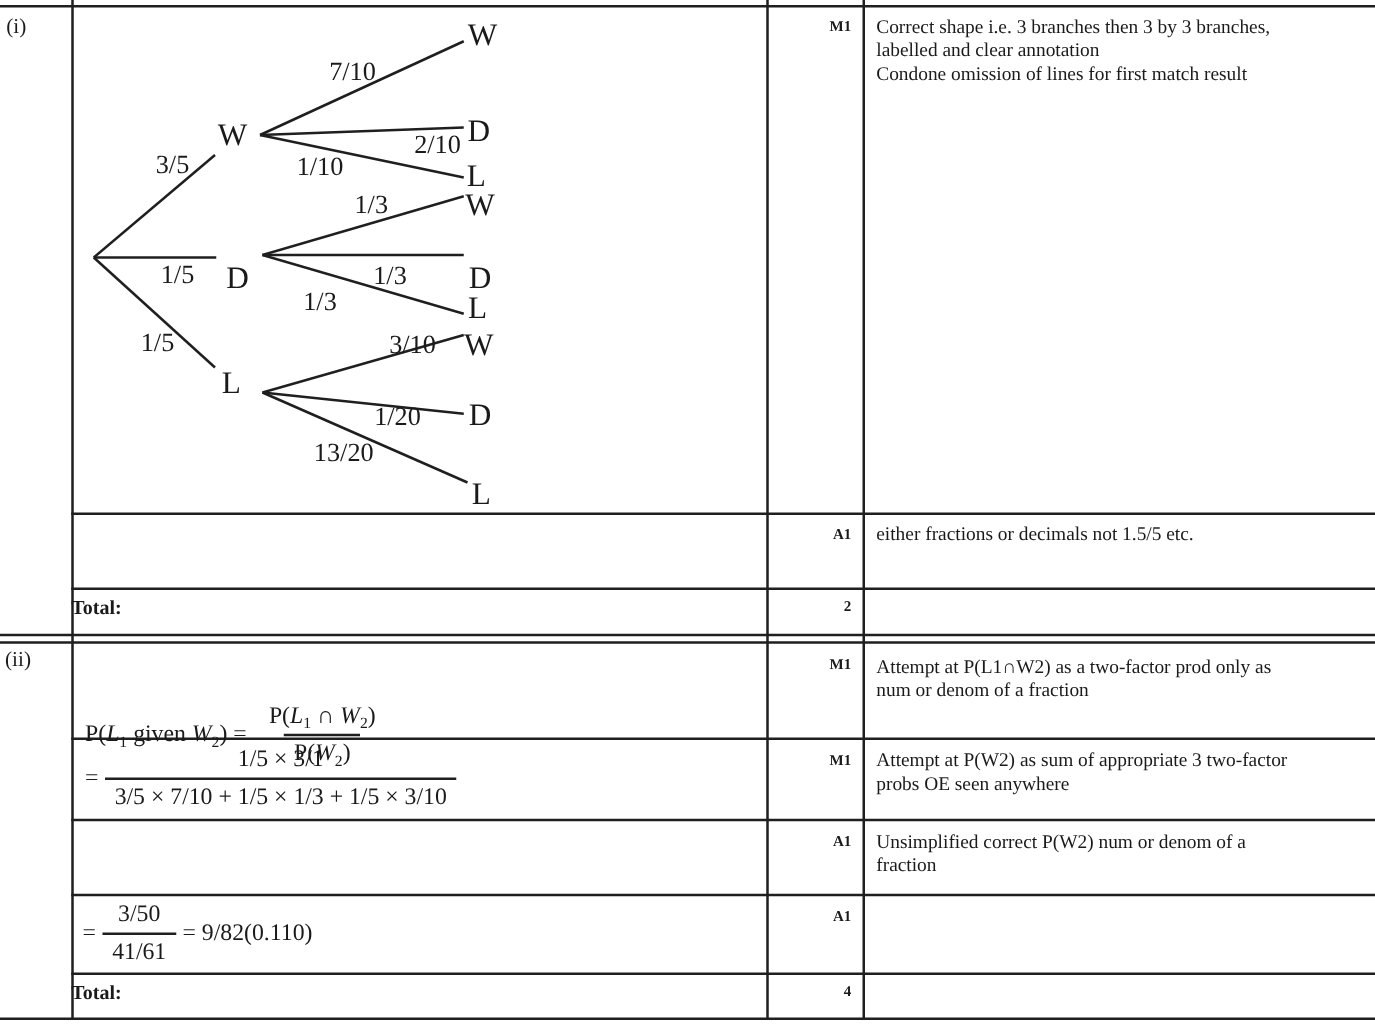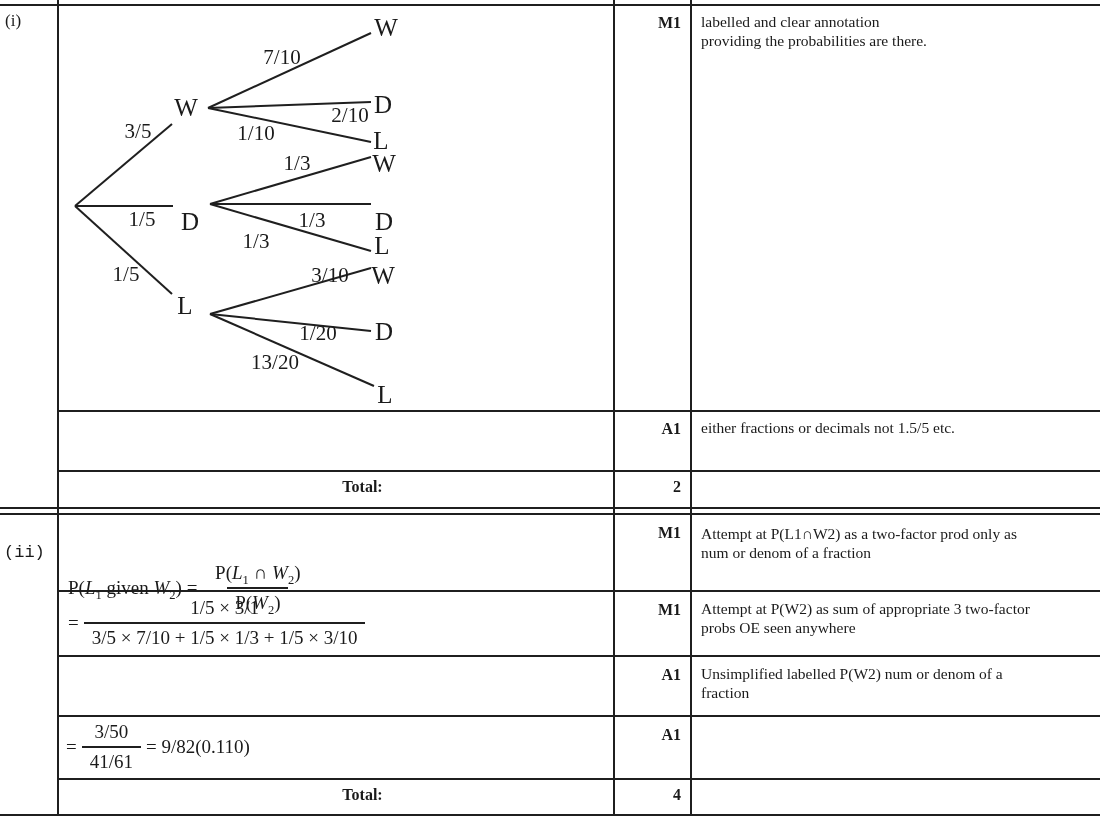--- a/index.html
+++ b/index.html
@@ -5,25 +5,25 @@
   html,body{margin:0;padding:0;background:#ffffff;}
   .page{
     position:relative;width:1100px;height:820px;background:#ffffff;
     font-family:"Liberation Serif", serif;color:#1a1a1a;overflow:hidden;
   }
   .vline{position:absolute;top:0;height:816px;width:2px;background:#1f1f1f;}
   .hline{position:absolute;height:2px;background:#1f1f1f;}
   .part-label{position:absolute;font-size:17px;}
   .mark{
     position:absolute;left:614px;width:67px;text-align:right;
-    font-weight:bold;font-size:16px;
+    font-weight:bold;font-size:12px;
   }
   .total-label{
-    position:absolute;left:57px;width:547px;text-align:center;
-    font-weight:bold;font-size:16px;padding-left:32px;
+    position:absolute;left:57px;width:547px;text-align:left;
+    font-weight:bold;font-size:16px;
   }
   .comment{position:absolute;left:701px;width:392px;font-size:15.5px;line-height:19px;}
   .comment .cline{white-space:nowrap;}
   .eq{position:absolute;display:flex;align-items:center;font-size:19px;}
   .eq .seg{white-space:pre;}
   .it{font-style:italic;}
   sub{font-size:0.66em;line-height:0;}
   .frac{display:inline-flex;flex-direction:column;align-items:center;text-align:center;margin:0 5px;}
   .frac .num{padding:0 8px 3px 8px;white-space:pre;text-align:center;}
   .frac .den{border-top:2px solid #1f1f1f;padding:3px 8px 0 8px;white-space:pre;}
@@ -99,33 +99,34 @@
     <text class="prob" x="240" y="166">1/3</text>
     <text class="prob" x="255" y="223">1/3</text>
     <text class="prob" x="199" y="244">1/3</text>
     <text class="prob" x="273" y="278">3/10</text>
     <text class="prob" x="261" y="336">1/20</text>
     <text class="prob" x="218" y="365">13/20</text>
   </svg>
 
   <div class="mark" style="top:14px;">M1</div>
   <div class="comment" style="top:12px;">
+    <div class="cline">Correct shape i.e. 3 branches then 3 by 3 branches,</div>
     <div class="cline">labelled and clear annotation</div>
-    <div class="cline">providing the probabilities are there.</div>
+    <div class="cline">Condone omission of lines for first match result</div>
   </div>
 
   <div class="mark" style="top:420px;">A1</div>
   <div class="comment" style="top:418px;">
     <div class="cline">either fractions or decimals not 1.5/5 etc.</div>
   </div>
 
   <div class="total-label" style="top:478px;">Total:</div>
   <div class="mark" style="top:478px;">2</div>
 
-  <div class="part-label" style="left:4px;top:543px;font-family:Liberation Mono, monospace;">(ii)</div>
+  <div class="part-label" style="left:4px;top:518px;">(ii)</div>
 
   <div class="eq" style="left:68px;top:515px;height:73px;margin-top:36px;">
     <span class="seg"><span>P(</span><span class="it">L</span><sub>1</sub><span> given </span><span class="it">W</span><sub>2</sub><span>) = </span></span>
     <span class="frac">
       <span class="num"><span>P(</span><span class="it">L</span><sub>1</sub><span> ∩ </span><span class="it">W</span><sub>2</sub><span>)</span></span>
       <span class="den"><span>P(</span><span class="it">W</span><sub>2</sub><span>)</span></span>
     </span>
   </div>
 
   <div class="eq" style="left:68px;top:592px;height:61px;">
@@ -152,21 +153,21 @@
   </div>
 
   <div class="mark" style="top:601px;">M1</div>
   <div class="comment" style="top:599px;">
     <div class="cline">Attempt at P(W2) as sum of appropriate 3 two-factor</div>
     <div class="cline">probs OE seen anywhere</div>
   </div>
 
   <div class="mark" style="top:666px;">A1</div>
   <div class="comment" style="top:664px;">
-    <div class="cline">Unsimplified labelled P(W2) num or denom of a</div>
+    <div class="cline">Unsimplified correct P(W2) num or denom of a</div>
     <div class="cline">fraction</div>
   </div>
 
   <div class="mark" style="top:726px;">A1</div>
 
   <div class="total-label" style="top:786px;">Total:</div>
   <div class="mark" style="top:786px;">4</div>
 
 </div>
 

